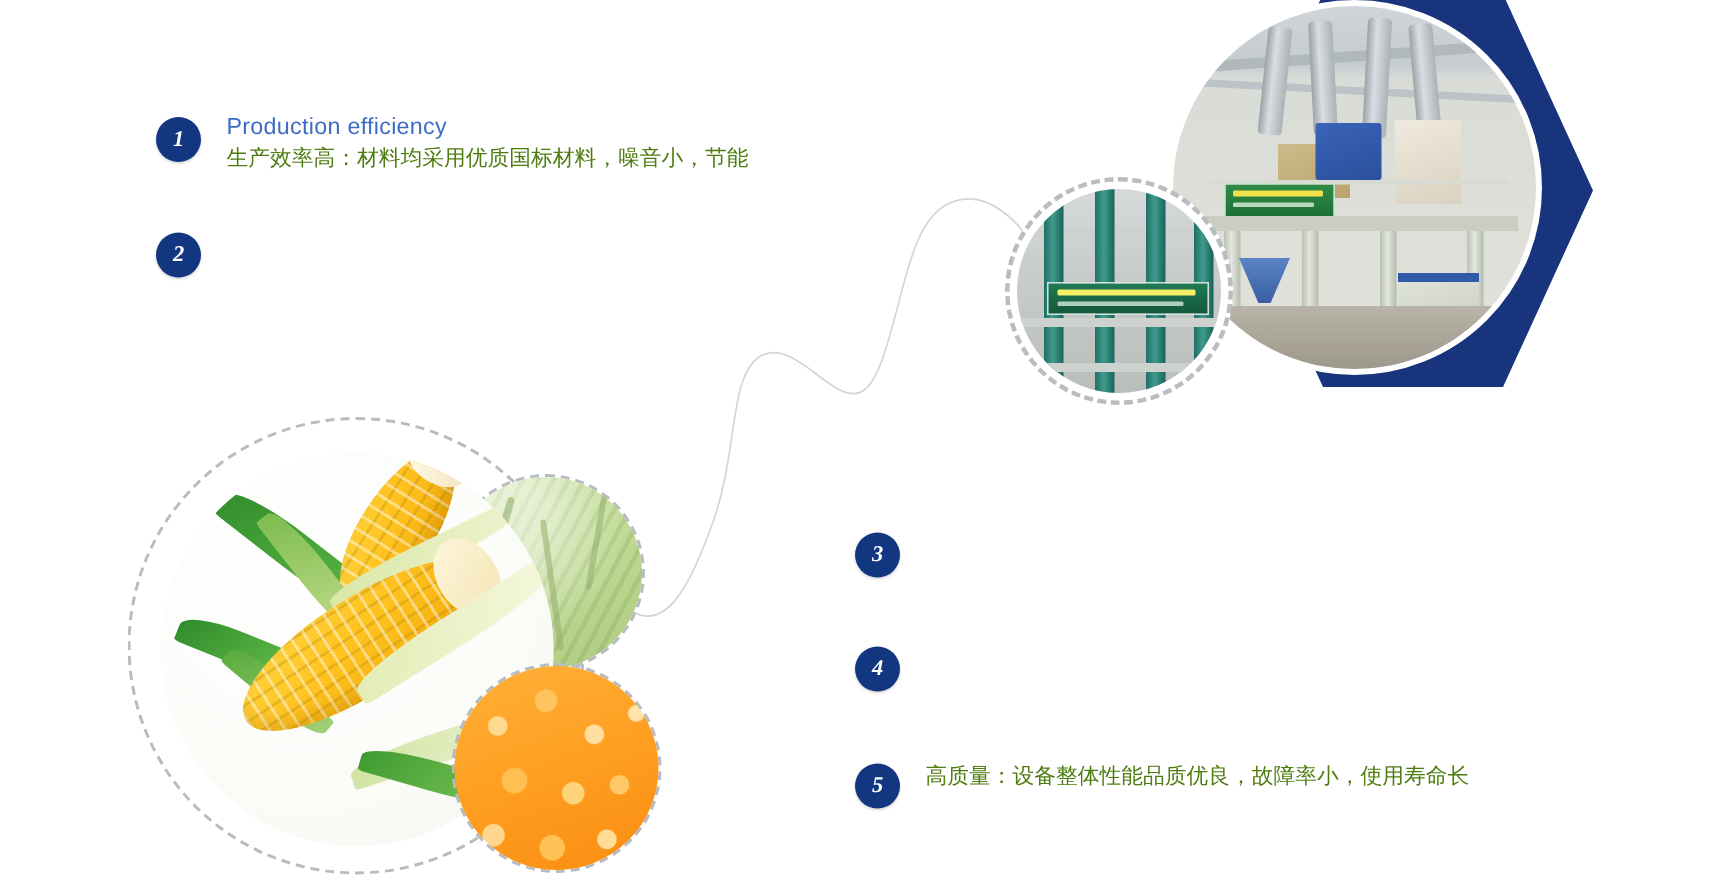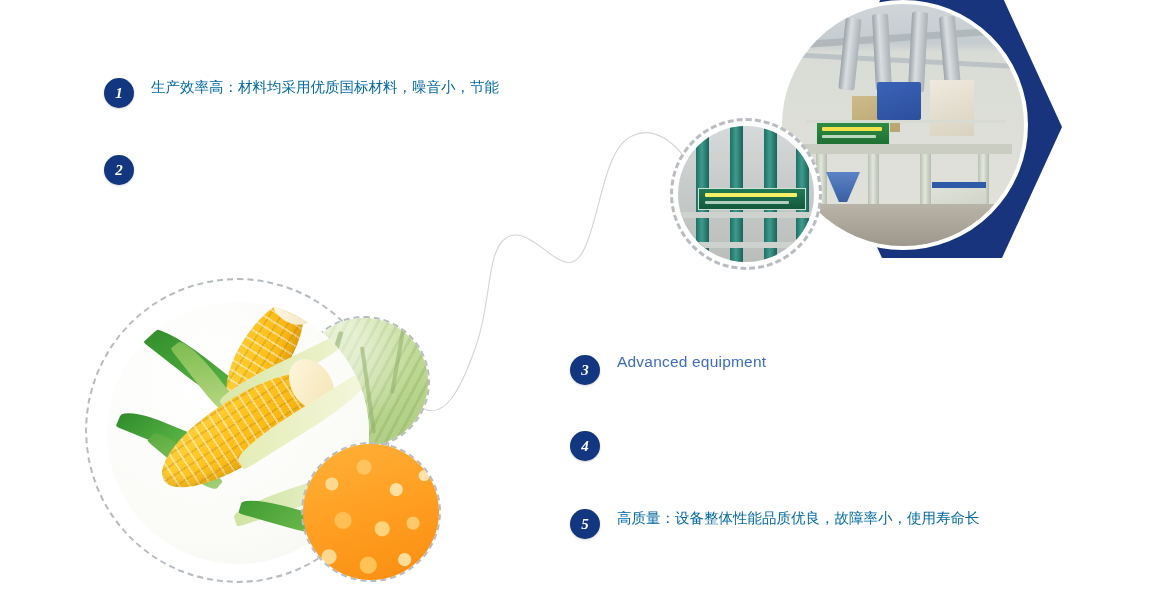--- a/index.html
+++ b/index.html
@@ -21,21 +21,21 @@
     box-shadow:0 1px 2px rgba(0,0,0,.18);
     font-family:"Liberation Serif","DejaVu Serif",serif;
     letter-spacing:0;
   }
   .ftext{margin-left:17px;margin-top:-3px;}
   .fen{
     color:#3d6cc4;font-size:15.5px;line-height:19px;
     letter-spacing:.2px;white-space:nowrap;
   }
   .fcn{
-    color:#0369a1;font-size:14.5px;line-height:22px;
+    color:#4d7c0f;font-size:14.5px;line-height:22px;
     margin-top:1px;white-space:nowrap;
     font-family:"DejaVu Sans","Liberation Sans",sans-serif;
   }
 
   
   .hexwrap{position:absolute;left:670px;top:-4px;width:484px;height:282px;}
   .hex{
     position:absolute;left:152px;top:0px;width:240px;height:262px;
     background:#17347c;
     clip-path:polygon(25% 0%, 75% 0%, 100% 50%, 75% 100%, 25% 100%, 0% 50%);
@@ -333,34 +333,34 @@
     </div>
 
     <div class="orange-circle">
       <div class="ofill"></div>
     </div>
   </div>
 
   <div class="feature" style="left:104px;top:78px;">
     <div class="badge">1</div>
     <div class="ftext">
+      <div class="fen">Production efficiency</div>
       <div class="fcn">生产效率高：材料均采用优质国标材料，噪音小，节能</div>
     </div>
   </div>
 
   <div class="feature" style="left:104px;top:155px;">
     <div class="badge">2</div>
     <div class="ftext">
     </div>
   </div>
 
   <div class="feature" style="left:570px;top:355px;">
     <div class="badge">3</div>
     <div class="ftext">
-      <div class="fen">Advanced equipment</div>
     </div>
   </div>
 
   <div class="feature" style="left:570px;top:431px;">
     <div class="badge">4</div>
     <div class="ftext">
     </div>
   </div>
 
   <div class="feature" style="left:570px;top:509px;">

